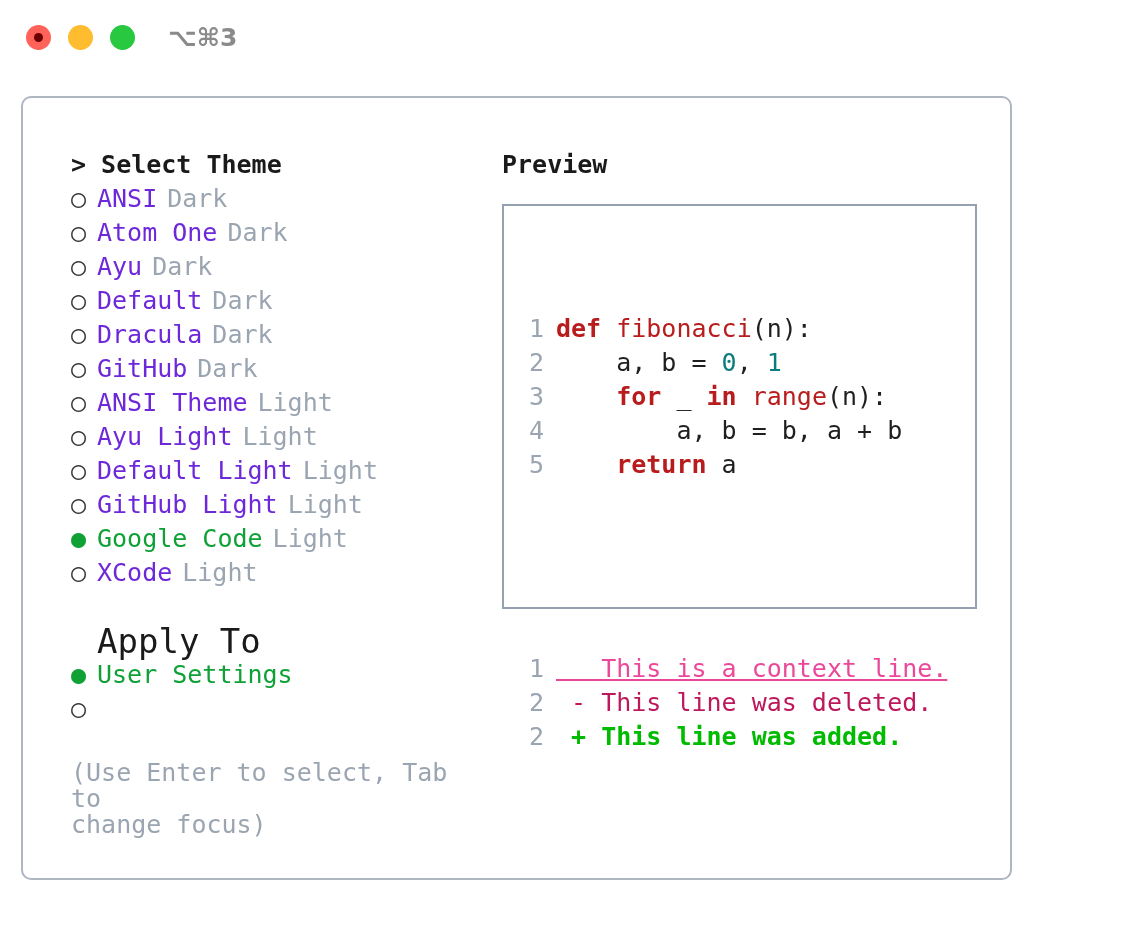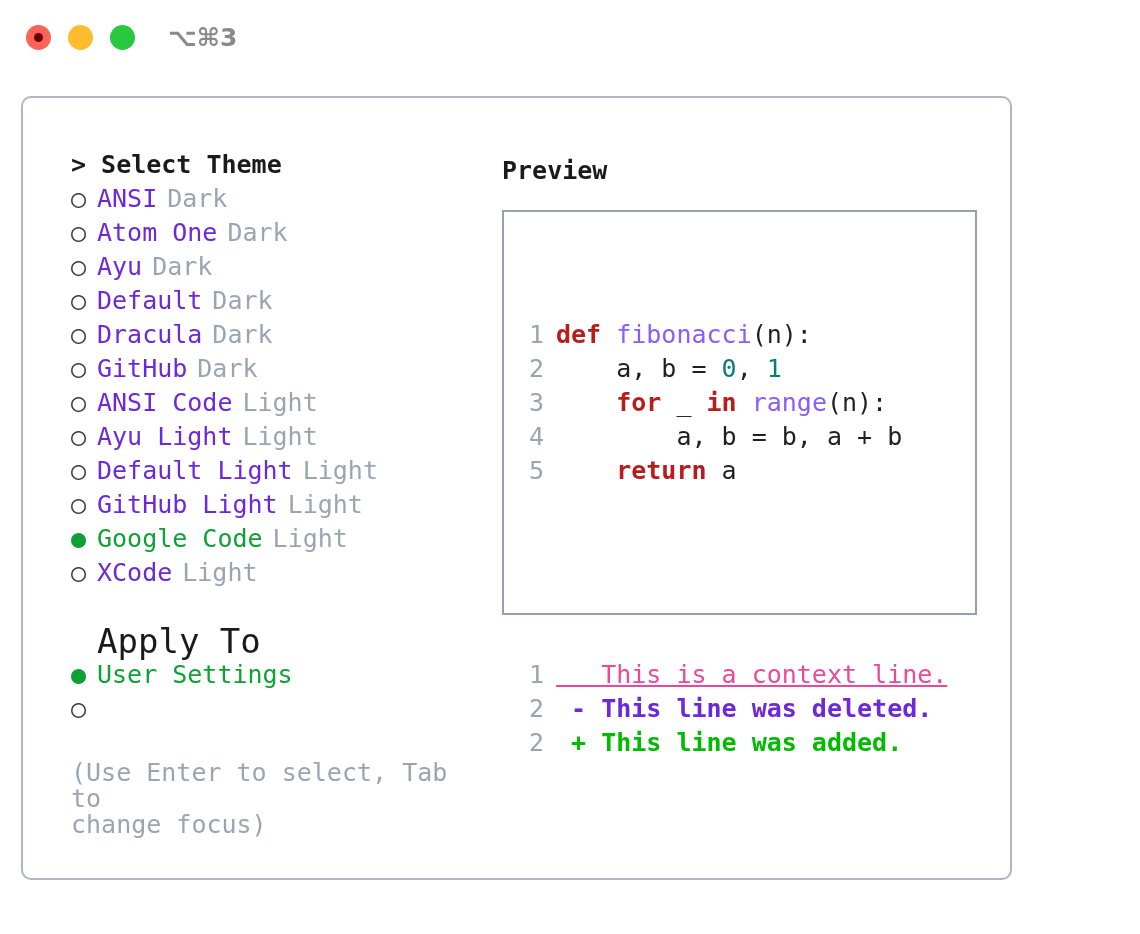--- a/index.html
+++ b/index.html
@@ -131,21 +131,20 @@
     width: 410px;
     white-space: pre-wrap;
   }
 
   
   .right-col {
     position: absolute;
     left: 479px;
     top: 50px;
     width: 490px;
-    margin-top: 6px;
   }
   .preview-title {
     font-size: 25px;
     font-weight: bold;
     color: #1a1a1a;
     line-height: 34px;
   }
   .preview-panel {
     margin-top: 22px;
     width: 475px;
@@ -168,25 +167,25 @@
     color: #9aa5b1;
     width: 26px;
     text-align: right;
     flex: none;
     margin-right: 12px;
   }
   .blank-line { height: 34px; }
 
   
   .tok-kw   { color: #b91c1c; font-weight: bold; }
-  .tok-fn   { color: #8b5cf6; }
+  .tok-fn   { color: #b91c1c; }
   .tok-num  { color: #0b7c7c; }
   .tok-txt  { color: #1f1f1f; }
   .tok-ctx  { color: #ec4899; text-decoration: underline; }
-  .tok-del  { color: #6d28d9; font-weight: bold; }
+  .tok-del  { color: #be185d; }
   .tok-add  { color: #00bb00; font-weight: bold; }
 </style>
 </head>
 <body>
 
 <div class="window">
 
   <div class="titlebar">
     <div class="lights">
       <div class="light red"></div>
@@ -200,21 +199,21 @@
 
     <div class="left-col">
       <div class="section-header">&gt; Select Theme</div>
       <div id="theme-options">
           <div class="opt-row"><span class="bullet">○</span><span class="opt-label">ANSI</span><span class="opt-tag">Dark</span></div>
           <div class="opt-row"><span class="bullet">○</span><span class="opt-label">Atom One</span><span class="opt-tag">Dark</span></div>
           <div class="opt-row"><span class="bullet">○</span><span class="opt-label">Ayu</span><span class="opt-tag">Dark</span></div>
           <div class="opt-row"><span class="bullet">○</span><span class="opt-label">Default</span><span class="opt-tag">Dark</span></div>
           <div class="opt-row"><span class="bullet">○</span><span class="opt-label">Dracula</span><span class="opt-tag">Dark</span></div>
           <div class="opt-row"><span class="bullet">○</span><span class="opt-label">GitHub</span><span class="opt-tag">Dark</span></div>
-          <div class="opt-row"><span class="bullet">○</span><span class="opt-label">ANSI Code</span><span class="opt-tag">Light</span></div>
+          <div class="opt-row"><span class="bullet">○</span><span class="opt-label">ANSI Theme</span><span class="opt-tag">Light</span></div>
           <div class="opt-row"><span class="bullet">○</span><span class="opt-label">Ayu Light</span><span class="opt-tag">Light</span></div>
           <div class="opt-row"><span class="bullet">○</span><span class="opt-label">Default Light</span><span class="opt-tag">Light</span></div>
           <div class="opt-row"><span class="bullet">○</span><span class="opt-label">GitHub Light</span><span class="opt-tag">Light</span></div>
           <div class="opt-row sel"><span class="bullet on">●</span><span class="opt-label">Google Code</span><span class="opt-tag">Light</span></div>
           <div class="opt-row"><span class="bullet">○</span><span class="opt-label">XCode</span><span class="opt-tag">Light</span></div>
         </div>
 
       <div class="spacer"></div>
 
       <div class="group-title">Apply To</div>

